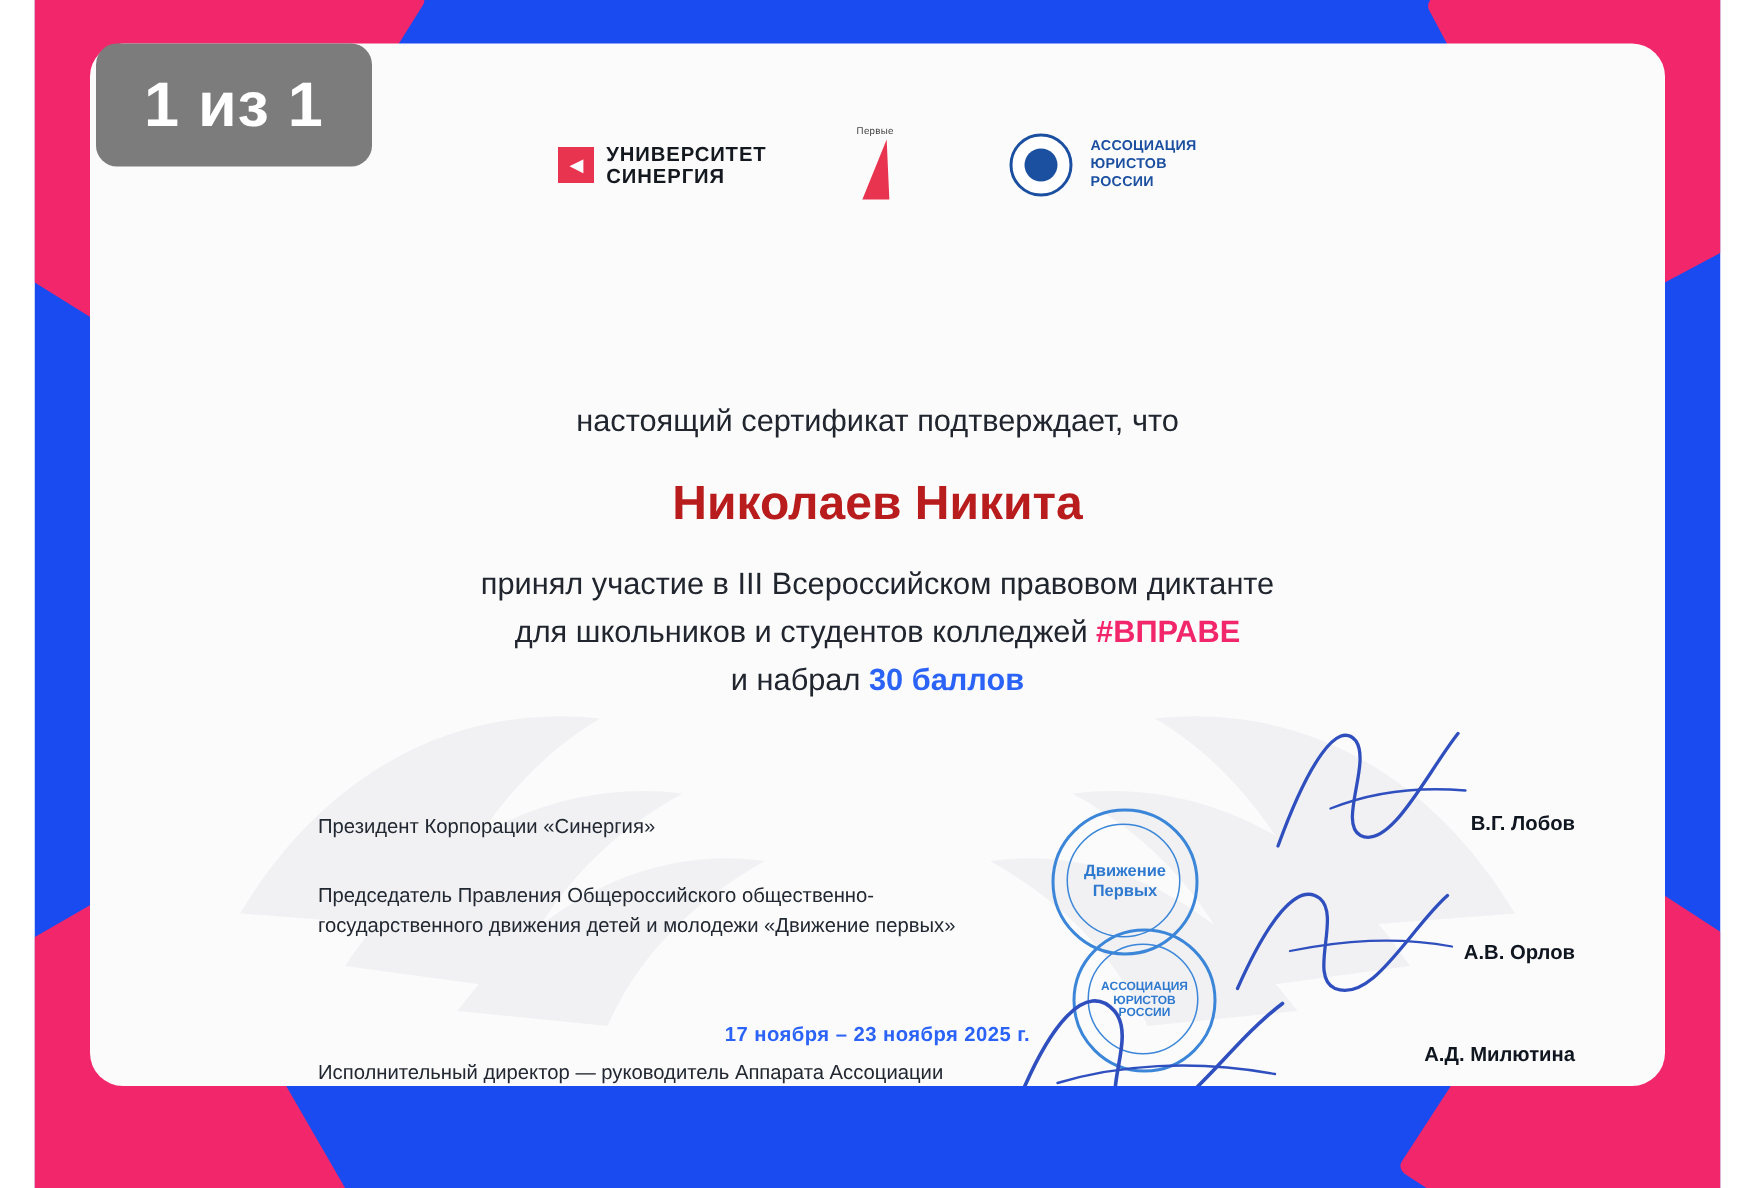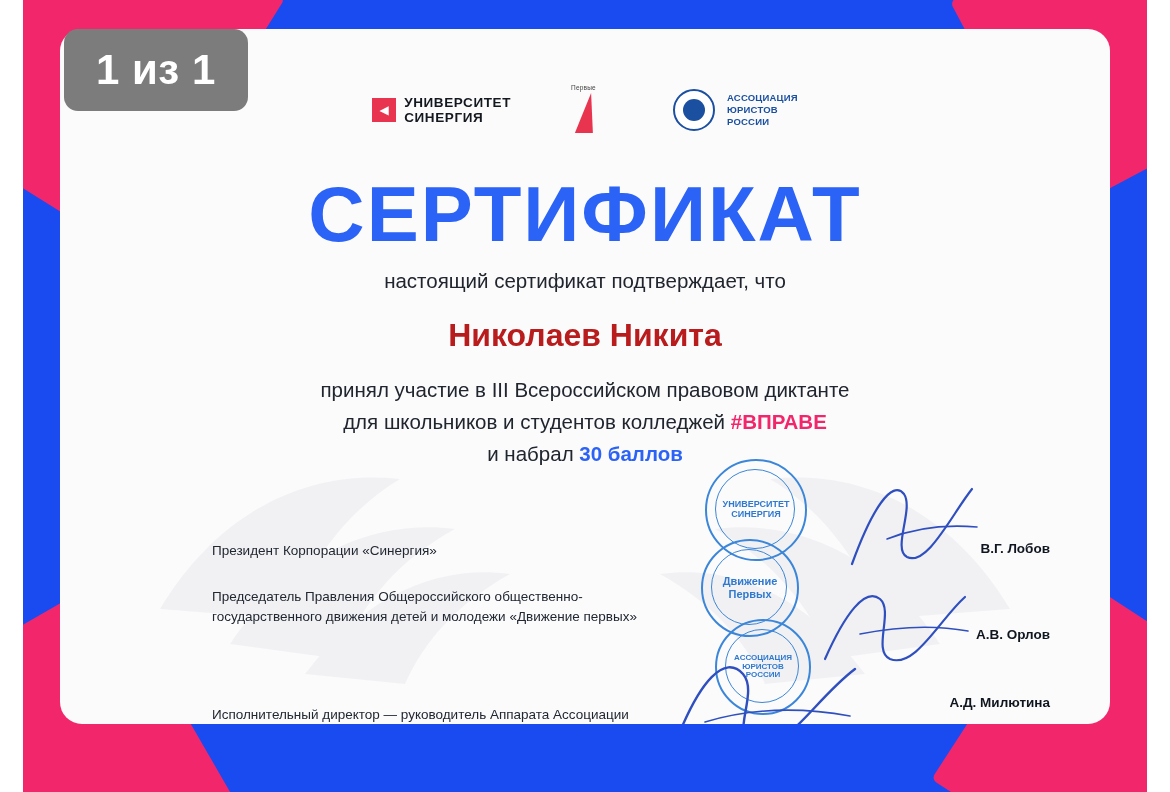--- a/index.html
+++ b/index.html
@@ -376,21 +376,20 @@
             <div class="inner"></div>
           </div>
           <div class="txt">
             <div>АССОЦИАЦИЯ</div>
             <div>ЮРИСТОВ</div>
             <div>РОССИИ</div>
           </div>
         </div>
       </div>
 
-      <div class="cert-title">СЕРТИФИКАТ</div>
       <div class="subtitle">настоящий сертификат подтверждает, что</div>
       <div class="recipient">Николаев Никита</div>
 
       <div class="body-lines">
         <div>принял участие в III Всероссийском правовом диктанте</div>
         <div>
           <span>для школьников и студентов колледжей </span><span class="hash">#ВПРАВЕ</span>
         </div>
         <div>
           <span>и набрал </span><span class="score">30 баллов</span>
@@ -399,24 +398,20 @@
 
       <div class="sig-role role-1">Президент Корпорации «Синергия»</div>
       <div class="sig-role role-2">Председатель Правления Общероссийского общественно-государственного движения детей и молодежи «Движение первых»</div>
       <div class="sig-role role-3">Исполнительный директор — руководитель Аппарата Ассоциации юристов России</div>
 
       <div class="sig-name name-1">В.Г. Лобов</div>
       <div class="sig-name name-2">А.В. Орлов</div>
       <div class="sig-name name-3">А.Д. Милютина</div>
 
       <div class="stamps">
-        <div class="stamp stamp-1">
-          <div class="ring"></div>
-          <div class="lbl">УНИВЕРСИТЕТ СИНЕРГИЯ</div>
-        </div>
         <div class="stamp stamp-2">
           <div class="ring"></div>
           <div class="lbl">Движение Первых</div>
         </div>
         <div class="stamp stamp-3">
           <div class="ring"></div>
           <div class="lbl">АССОЦИАЦИЯ ЮРИСТОВ РОССИИ</div>
         </div>
       </div>
 
@@ -428,17 +423,18 @@
       <svg class="signature-svg" style="right:130px; top:540px; width:170px; height:110px;" viewBox="0 0 170 110">
         <path d="M15 90 C 35 45, 55 18, 70 30 C 84 42, 62 82, 80 90 C 105 100, 130 50, 155 28" fill="none" stroke="#2f4fbf" stroke-width="2.2" stroke-linecap="round"></path>
         <path d="M50 65 C 85 58, 120 55, 158 62" fill="none" stroke="#2f4fbf" stroke-width="1.5" stroke-linecap="round"></path>
       </svg>
 
       <svg class="signature-svg" style="right:245px; top:615px; width:200px; height:120px;" viewBox="0 0 200 120">
         <path d="M10 100 C 35 35, 60 10, 78 30 C 95 50, 62 95, 90 102 C 120 110, 150 55, 190 25" fill="none" stroke="#2f4fbf" stroke-width="2.4" stroke-linecap="round"></path>
         <path d="M40 78 C 80 66, 130 62, 185 72" fill="none" stroke="#2f4fbf" stroke-width="1.6" stroke-linecap="round"></path>
       </svg>
 
+      <div class="footer-date">17 ноября – 23 ноября 2025 г.</div>
     </div>
   </div>
 
   <div id="page-indicator">1 из 1</div>
 </div>
 
 </body></html>

